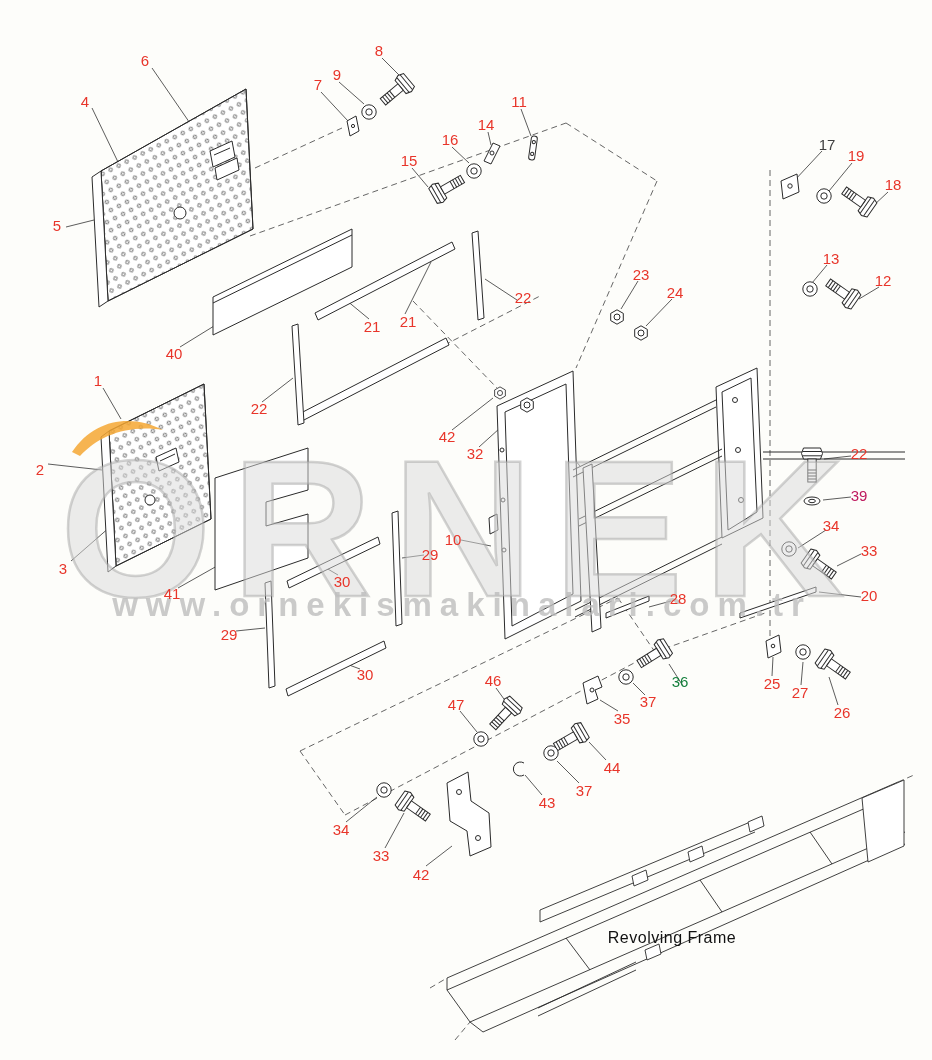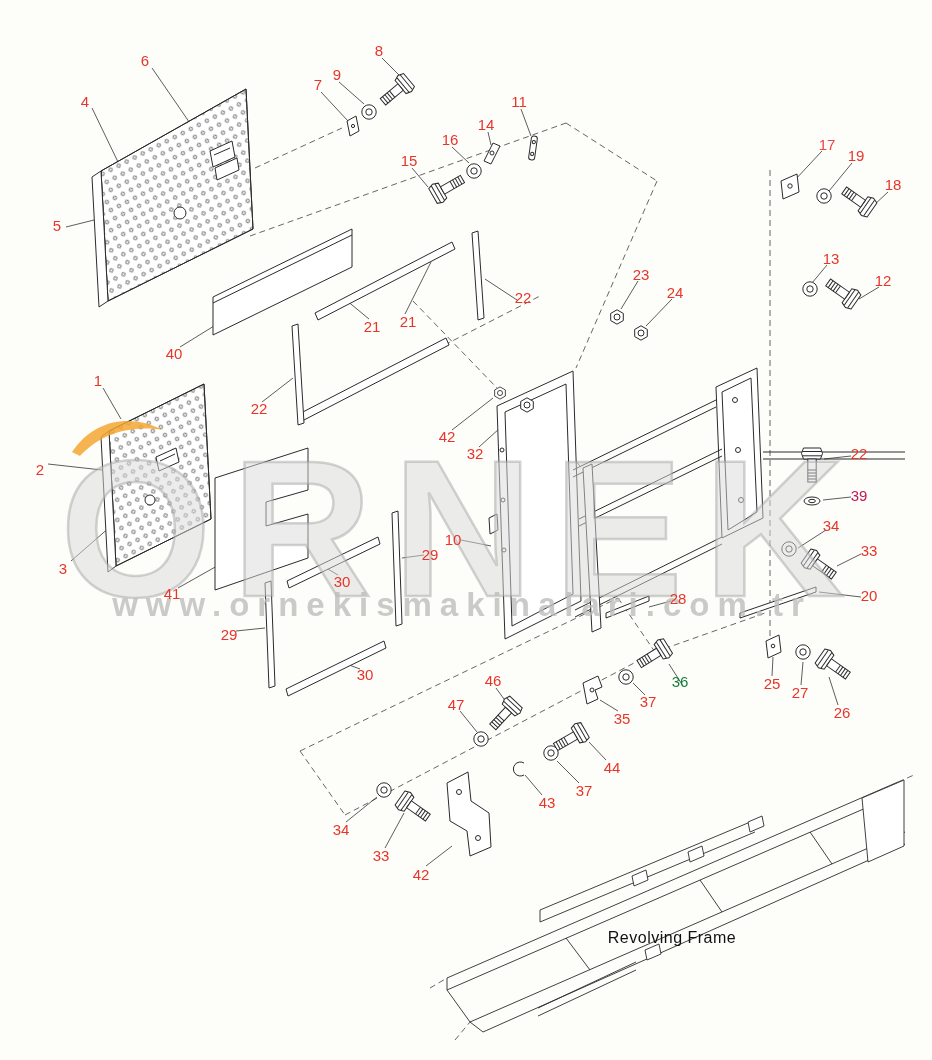--- a/index.html
+++ b/index.html
@@ -347,21 +347,21 @@
 <div id="callout-layer">
       <span class="callout" style="left: 145px; top: 60px; color: rgb(232, 53, 42);">6</span>
       <span class="callout" style="left: 85px; top: 101px; color: rgb(232, 53, 42);">4</span>
       <span class="callout" style="left: 379px; top: 50px; color: rgb(232, 53, 42);">8</span>
       <span class="callout" style="left: 337px; top: 74px; color: rgb(232, 53, 42);">9</span>
       <span class="callout" style="left: 318px; top: 84px; color: rgb(232, 53, 42);">7</span>
       <span class="callout" style="left: 519px; top: 101px; color: rgb(232, 53, 42);">11</span>
       <span class="callout" style="left: 486px; top: 124px; color: rgb(232, 53, 42);">14</span>
       <span class="callout" style="left: 450px; top: 139px; color: rgb(232, 53, 42);">16</span>
       <span class="callout" style="left: 409px; top: 160px; color: rgb(232, 53, 42);">15</span>
-      <span class="callout" style="left: 827px; top: 144px; color: #ef4444;">17</span>
+      <span class="callout" style="left: 827px; top: 144px; color: #404040;">17</span>
       <span class="callout" style="left: 856px; top: 155px; color: rgb(232, 53, 42);">19</span>
       <span class="callout" style="left: 893px; top: 184px; color: rgb(232, 53, 42);">18</span>
       <span class="callout" style="left: 57px; top: 225px; color: rgb(232, 53, 42);">5</span>
       <span class="callout" style="left: 831px; top: 258px; color: rgb(232, 53, 42);">13</span>
       <span class="callout" style="left: 883px; top: 280px; color: rgb(232, 53, 42);">12</span>
       <span class="callout" style="left: 641px; top: 274px; color: rgb(232, 53, 42);">23</span>
       <span class="callout" style="left: 675px; top: 292px; color: rgb(232, 53, 42);">24</span>
       <span class="callout" style="left: 523px; top: 297px; color: rgb(232, 53, 42);">22</span>
       <span class="callout" style="left: 408px; top: 321px; color: rgb(232, 53, 42);">21</span>
       <span class="callout" style="left: 372px; top: 326px; color: rgb(232, 53, 42);">21</span>

